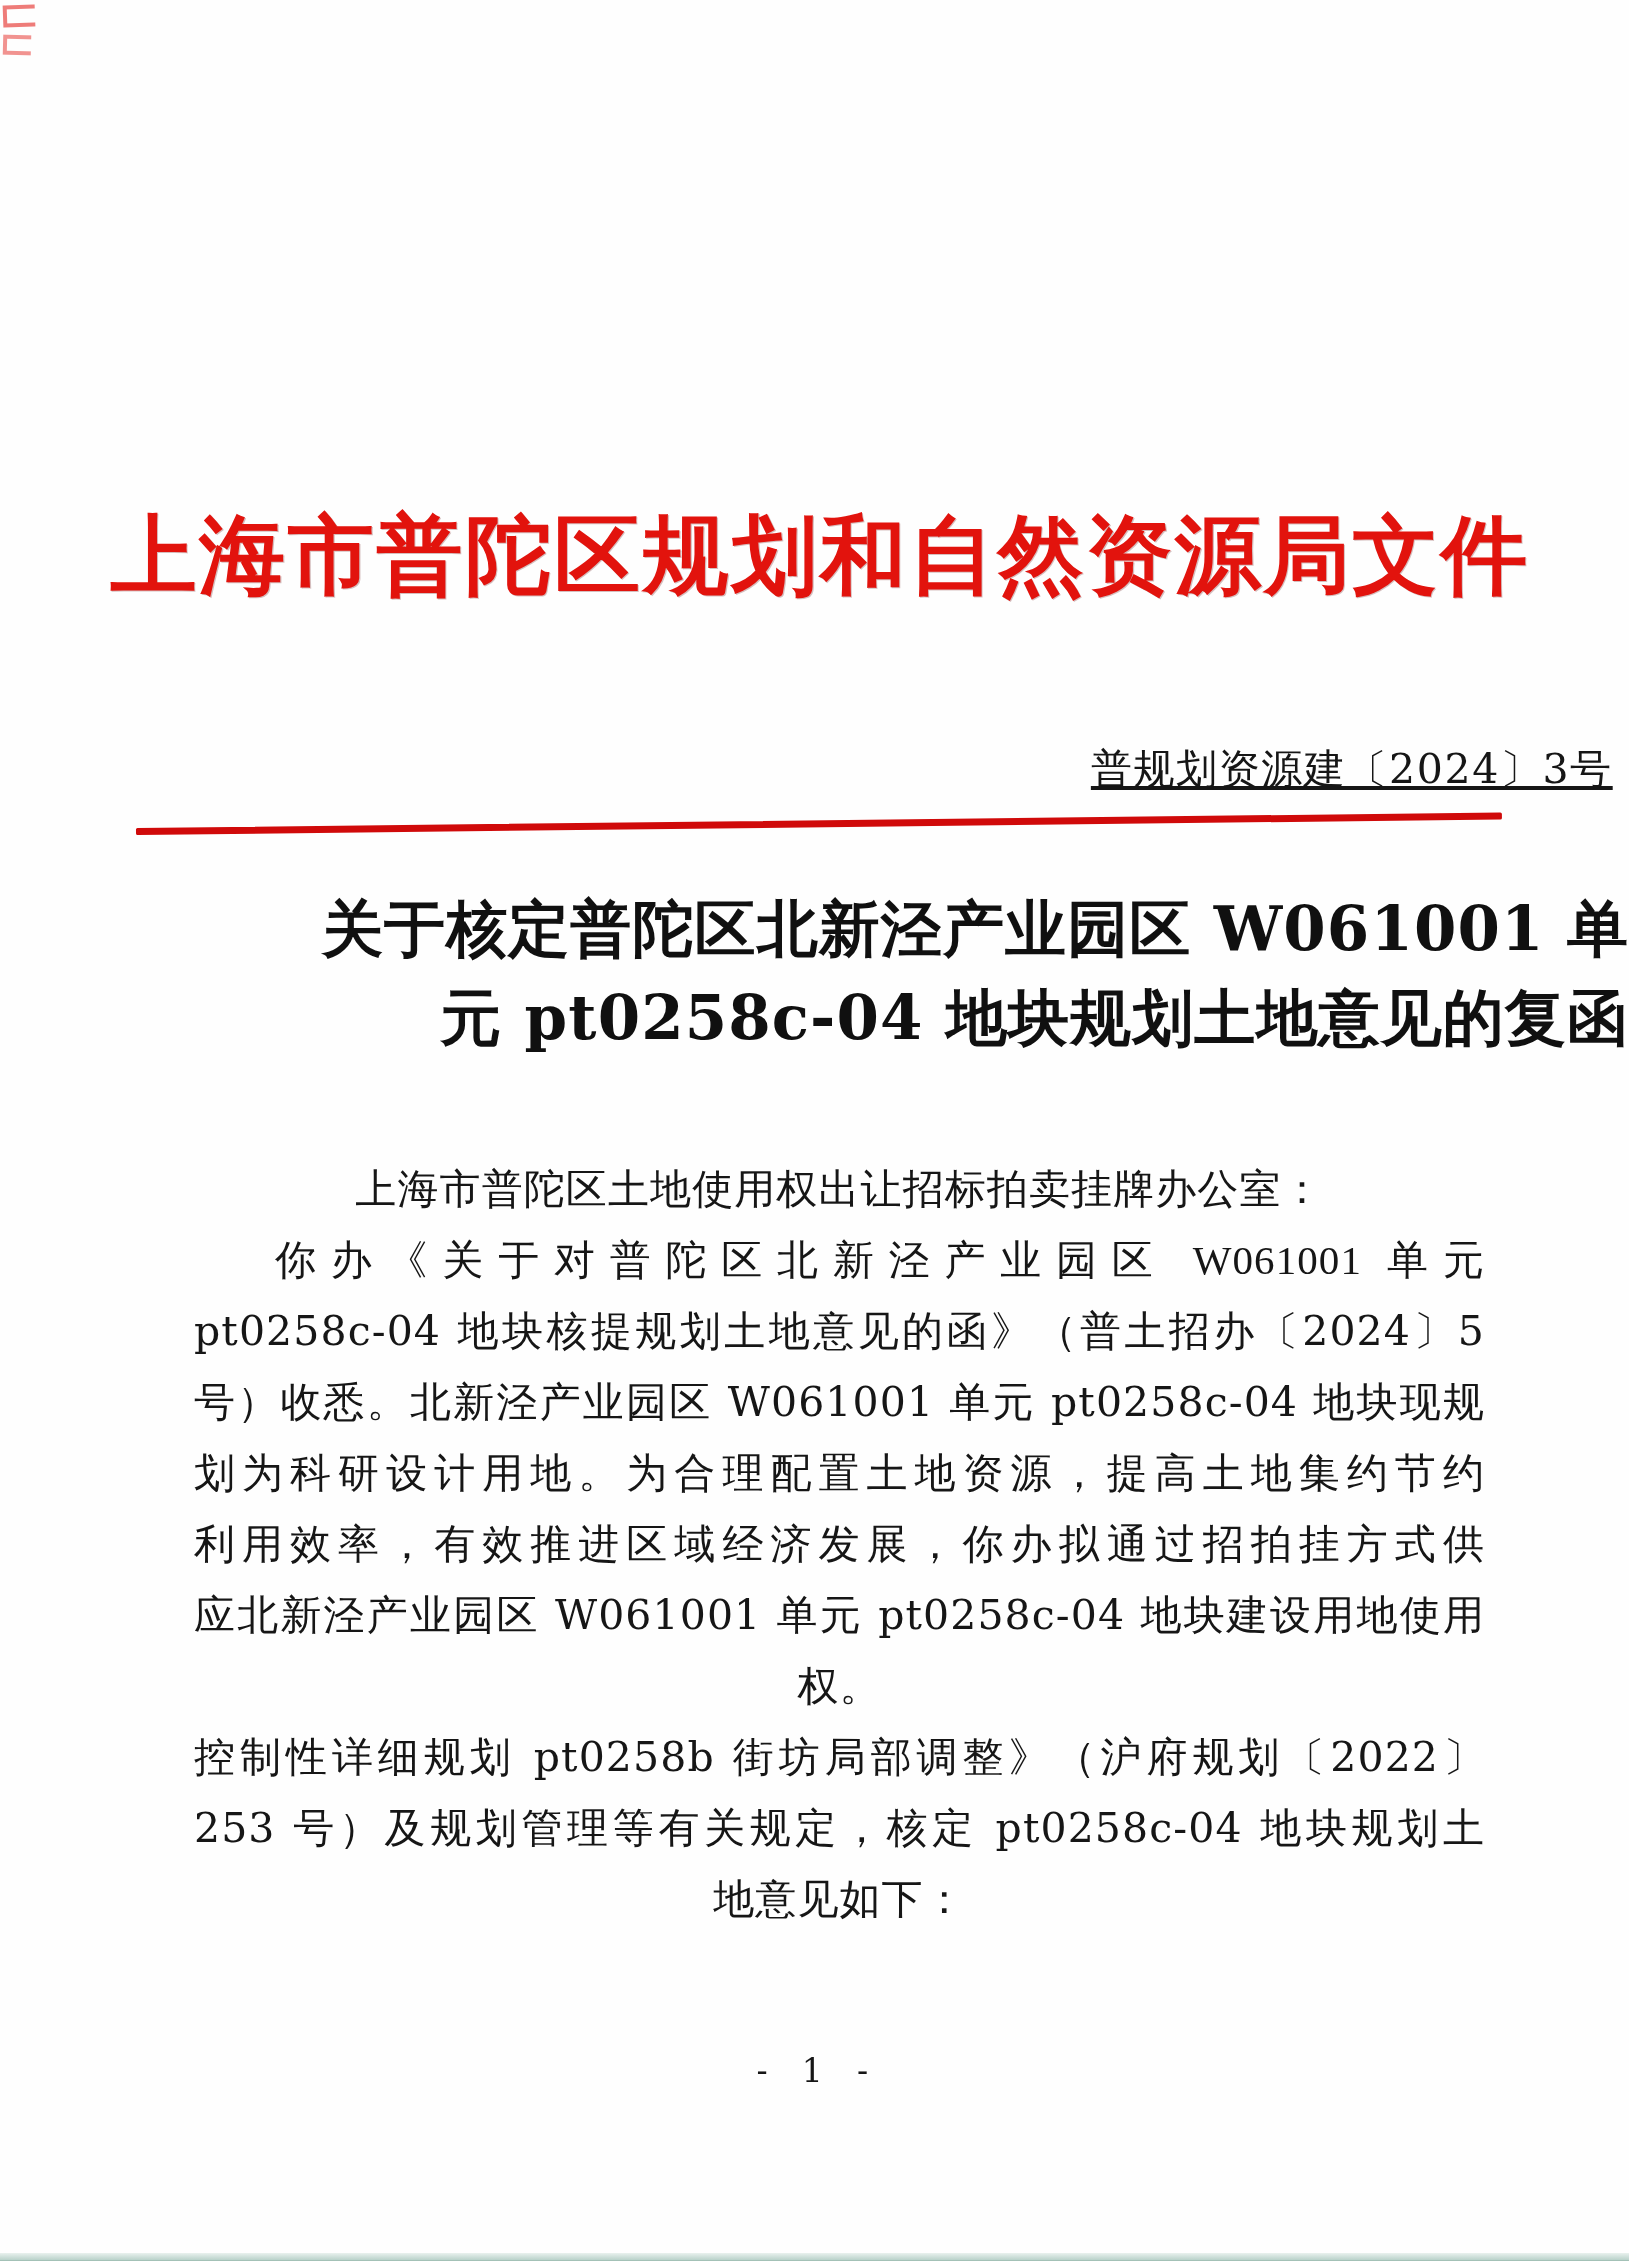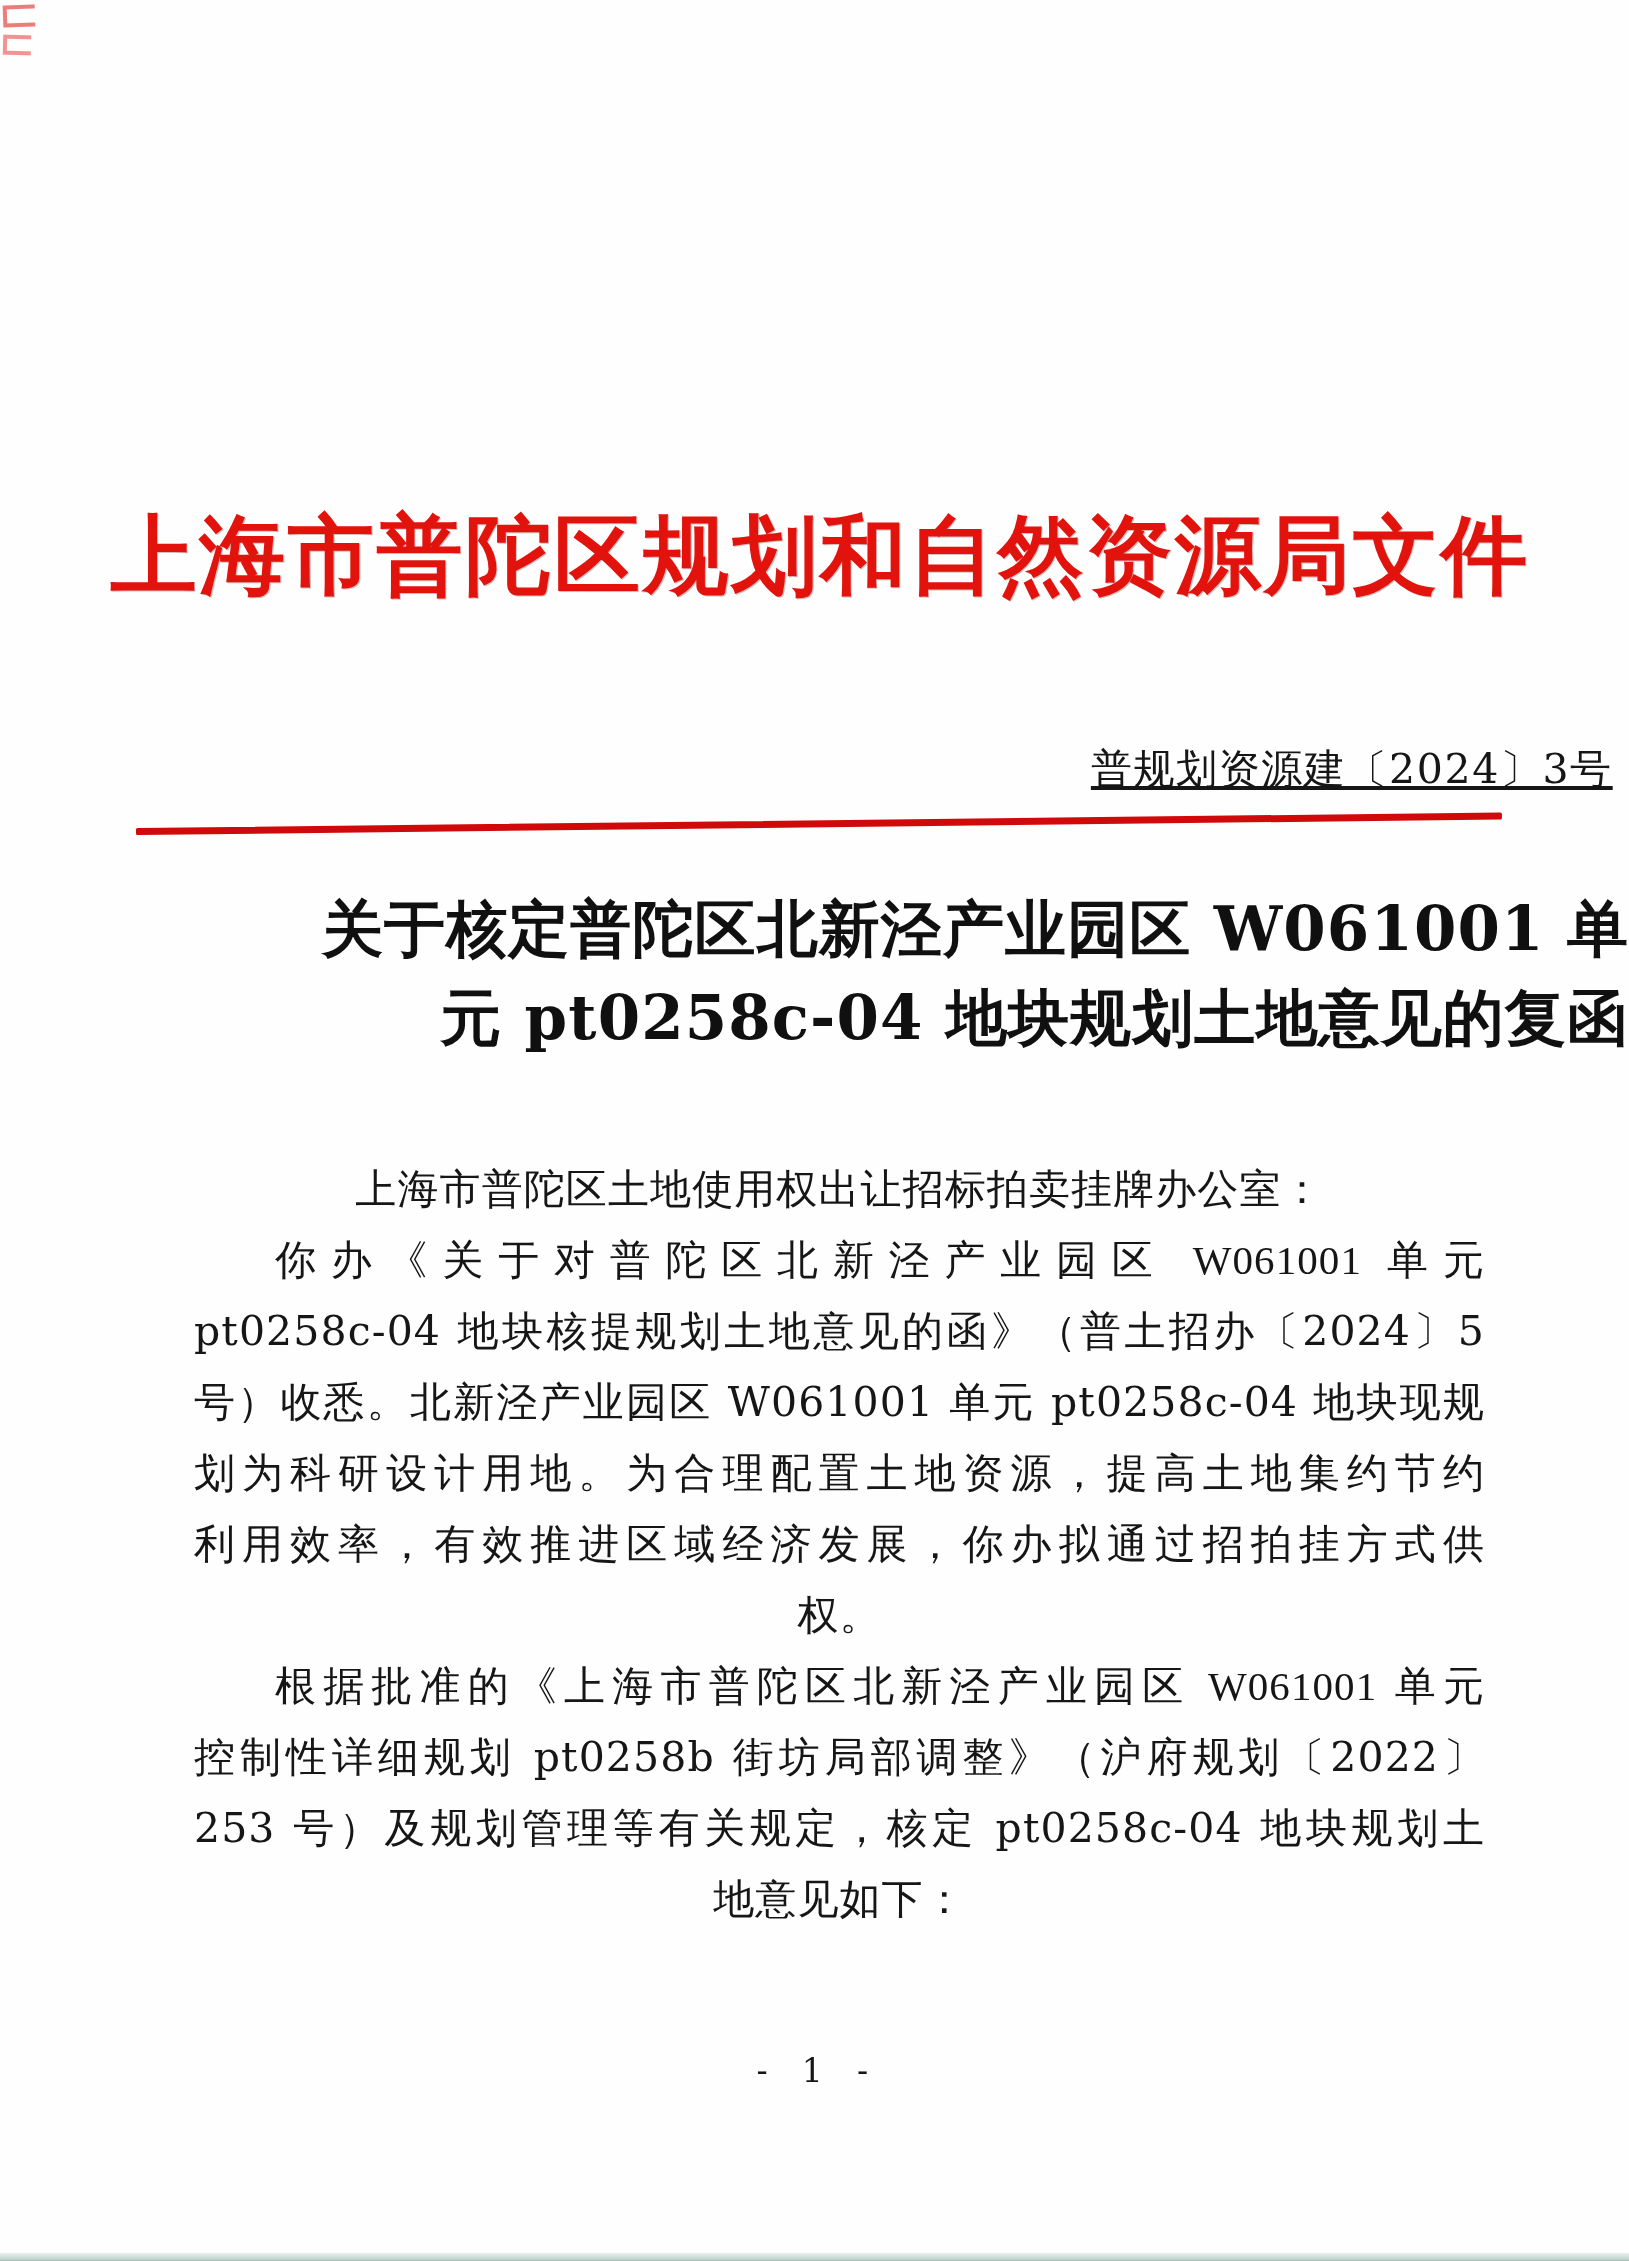--- a/index.html
+++ b/index.html
@@ -170,23 +170,23 @@
   </div>
 
   <div class="body-text">
     <div class="line">上海市普陀区土地使用权出让招标拍卖挂牌办公室：</div>
 
     <div class="line just indent">你办《关于对普陀区北新泾产业园区 W061001 单元</div>
     <div class="line just">pt0258c-04 地块核提规划土地意见的函》（普土招办〔2024〕5</div>
     <div class="line just">号）收悉。北新泾产业园区 W061001 单元 pt0258c-04 地块现规</div>
     <div class="line just">划为科研设计用地。为合理配置土地资源，提高土地集约节约</div>
     <div class="line just">利用效率，有效推进区域经济发展，你办拟通过招拍挂方式供</div>
+    <div class="line just">应北新泾产业园区 W061001 单元 pt0258c-04 地块建设用地使用</div>
     <div class="line">权。</div>
 
-    <div class="line just indent">根据批准的《上海市普陀区北新泾产业园区 W061001 单元</div>
     <div class="line just">控制性详细规划 pt0258b 街坊局部调整》（沪府规划〔2022〕</div>
     <div class="line just">253 号）及规划管理等有关规定，核定 pt0258c-04 地块规划土</div>
     <div class="line">地意见如下：</div>
   </div>
 
   <div class="page-num">- 1 -</div>
 
   <div class="scan-edge"></div>
 
 </div>

